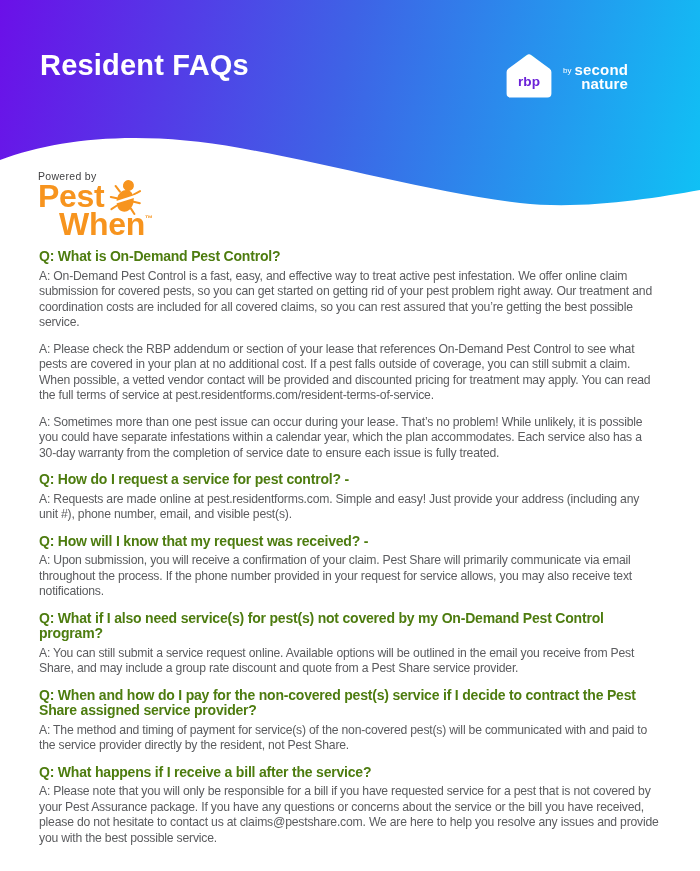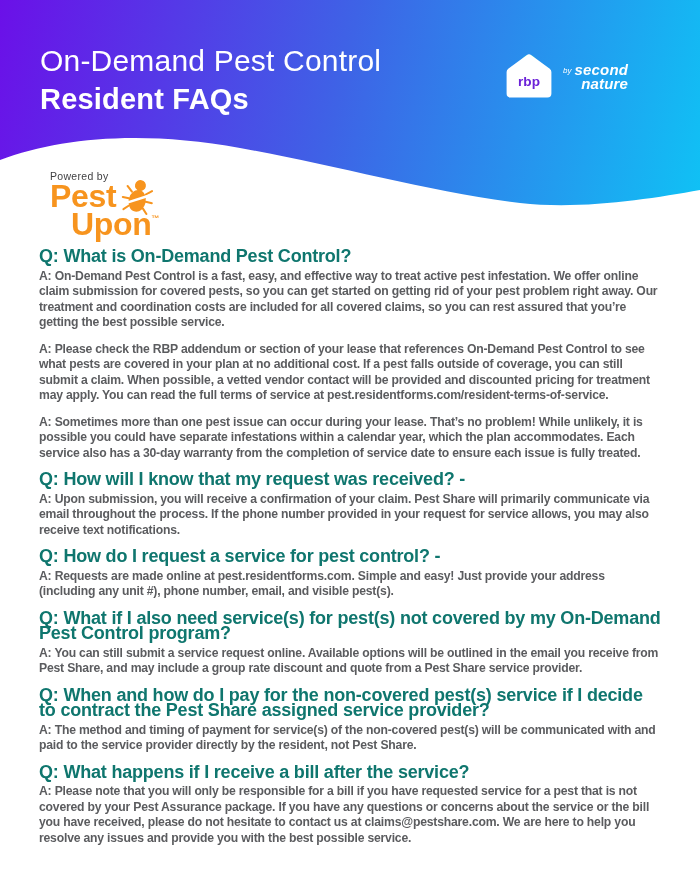--- a/index.html
+++ b/index.html
@@ -74,30 +74,29 @@
     font-family: "Liberation Sans", "DejaVu Sans", sans-serif;
     font-weight: 700;
     font-size: 17px;
   }
   .sn-wordmark {
     display: flex;
     flex-direction: column;
     align-items: flex-end;
     color: #ffffff;
     line-height: 13px;
-    font-style: italic;
   }
   .sn-row1 { display: flex; align-items: flex-start; gap: 3px; }
   .sn-by { font-size: 8px; font-weight: 400; margin-top: 1px; }
   .sn-word { font-size: 15px; font-weight: 700; letter-spacing: 0.2px; }
 
   
   .powered {
     position: absolute;
-    left: 50px;
+    left: 38px;
     top: 170px;
     z-index: 3;
   }
   .powered-label {
     color: #3F3F41;
     font-size: 10.5px;
     font-weight: 400;
     letter-spacing: 0.3px;
     margin-bottom: 2px;
   }
@@ -114,44 +113,43 @@
   .ps-tm { color: #F7941E; font-size: 8px; font-weight: 700; margin-top: 2px; }
 
   
   .content {
     position: relative;
     padding: 14px 39px 0 39px;
     width: 700px;
   }
   .faq-item { margin-bottom: 0; }
   .faq-q {
-    color: #0f766e;
-    font-size: 18px;
+    color: #4d7c0f;
+    font-size: 14px;
     font-weight: 700;
     letter-spacing: -0.2px;
     line-height: 15.5px;
     margin-bottom: 4px;
   }
   .faq-a {
     color: #5B5C5F;
     font-size: 12.2px;
-    font-weight: 700;
+    font-weight: 400;
     letter-spacing: -0.2px;
     line-height: 15.5px;
     margin-bottom: 11px;
   }
 </style>
 </head>
 <body>
 
 <div class="page">
 
   <header class="hero">
     <div class="hero-titles">
-      <div class="hero-title">On-Demand Pest Control</div>
       <div class="hero-subtitle">Resident FAQs</div>
     </div>
 
     <div class="hero-brand">
       <div class="rbp-mark">
         <div class="rbp-diamond"></div>
         <svg class="rbp-house" viewBox="0 0 60 60">
           <polygon points="30,8 53,25 53,52 7,52 7,25" fill="#ffffff" stroke="#ffffff" stroke-width="10" stroke-linejoin="round"></polygon>
           <text x="30" y="43" text-anchor="middle" class="rbp-text-svg">rbp</text>
         </svg>
@@ -184,45 +182,45 @@
             <line x1="31" y1="27" x2="39" y2="27"></line>
             <line x1="29" y1="36" x2="35" y2="42"></line>
           </g>
           <circle cx="20" cy="8" r="7" fill="#F7941E"></circle>
           <ellipse cx="20" cy="28" rx="11" ry="14" fill="#F7941E"></ellipse>
           <line x1="6" y1="34" x2="34" y2="18" stroke="#ffffff" stroke-width="3.2"></line>
         </g>
       </svg>
     </div>
     <div class="ps-word2-row">
-      <span class="ps-word">Upon</span>
+      <span class="ps-word">When</span>
       <span class="ps-tm">™</span>
     </div>
   </div>
 
   <main class="content">
     <div class="faq-item">
       <div class="faq-q">Q: What is On-Demand Pest Control?</div>
       <div class="faq-a">A: On-Demand Pest Control is a fast, easy, and effective way to treat active pest infestation. We offer online claim submission for covered pests, so you can get started on getting rid of your pest problem right away. Our treatment and coordination costs are included for all covered claims, so you can rest assured that you’re getting the best possible service.</div>
     </div>
     <div class="faq-item">
       <div class="faq-a">A: Please check the RBP addendum or section of your lease that references On-Demand Pest Control to see what pests are covered in your plan at no additional cost. If a pest falls outside of coverage, you can still submit a claim. When possible, a vetted vendor contact will be provided and discounted pricing for treatment may apply. You can read the full terms of service at pest.residentforms.com/resident-terms-of-service.</div>
     </div>
     <div class="faq-item">
       <div class="faq-a">A: Sometimes more than one pest issue can occur during your lease. That’s no problem! While unlikely, it is possible you could have separate infestations within a calendar year, which the plan accommodates. Each service also has a 30-day warranty from the completion of service date to ensure each issue is fully treated.</div>
     </div>
     <div class="faq-item">
+      <div class="faq-q">Q: How do I request a service for pest control? -</div>
+      <div class="faq-a">A: Requests are made online at pest.residentforms.com. Simple and easy! Just provide your address (including any unit #), phone number, email, and visible pest(s).</div>
+    </div>
+    <div class="faq-item">
       <div class="faq-q">Q: How will I know that my request was received? -</div>
       <div class="faq-a">A: Upon submission, you will receive a confirmation of your claim. Pest Share will primarily communicate via email throughout the process. If the phone number provided in your request for service allows, you may also receive text notifications.</div>
     </div>
     <div class="faq-item">
-      <div class="faq-q">Q: How do I request a service for pest control? -</div>
-      <div class="faq-a">A: Requests are made online at pest.residentforms.com. Simple and easy! Just provide your address (including any unit #), phone number, email, and visible pest(s).</div>
-    </div>
-    <div class="faq-item">
       <div class="faq-q">Q: What if I also need service(s) for pest(s) not covered by my On-Demand Pest Control program?</div>
       <div class="faq-a">A: You can still submit a service request online. Available options will be outlined in the email you receive from Pest Share, and may include a group rate discount and quote from a Pest Share service provider.</div>
     </div>
     <div class="faq-item">
       <div class="faq-q">Q: When and how do I pay for the non-covered pest(s) service if I decide to contract the Pest Share assigned service provider?</div>
       <div class="faq-a">A: The method and timing of payment for service(s) of the non-covered pest(s) will be communicated with and paid to the service provider directly by the resident, not Pest Share.</div>
     </div>
     <div class="faq-item">
       <div class="faq-q">Q: What happens if I receive a bill after the service?</div>
       <div class="faq-a">A: Please note that you will only be responsible for a bill if you have requested service for a pest that is not covered by your Pest Assurance package. If you have any questions or concerns about the service or the bill you have received, please do not hesitate to contact us at claims@pestshare.com. We are here to help you resolve any issues and provide you with the best possible service.</div>

